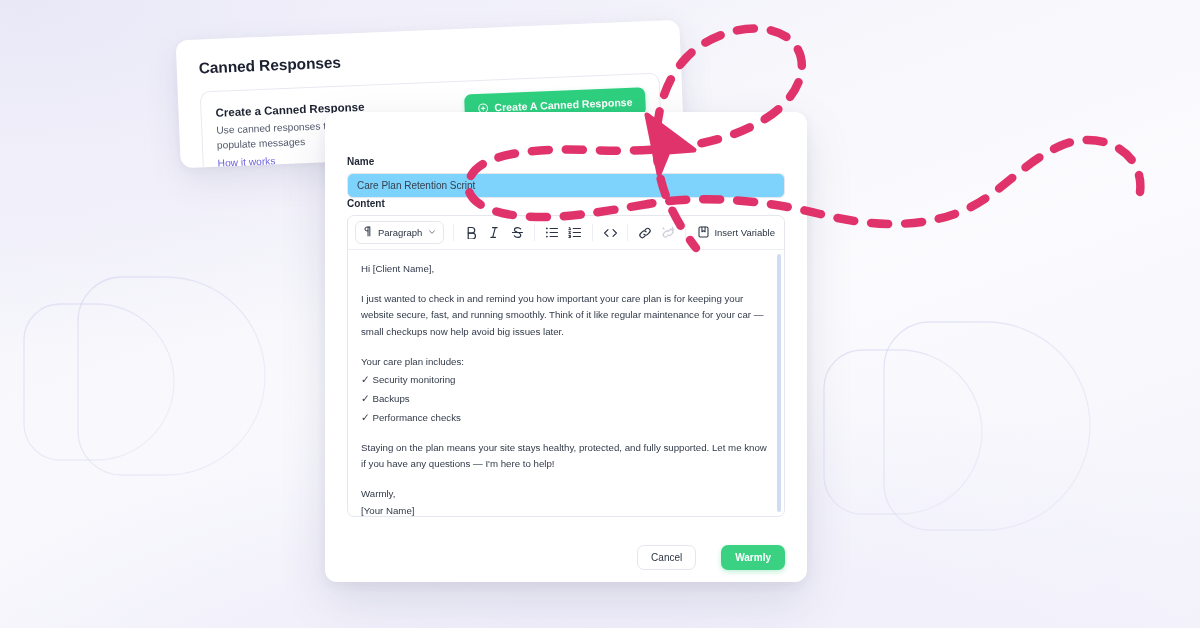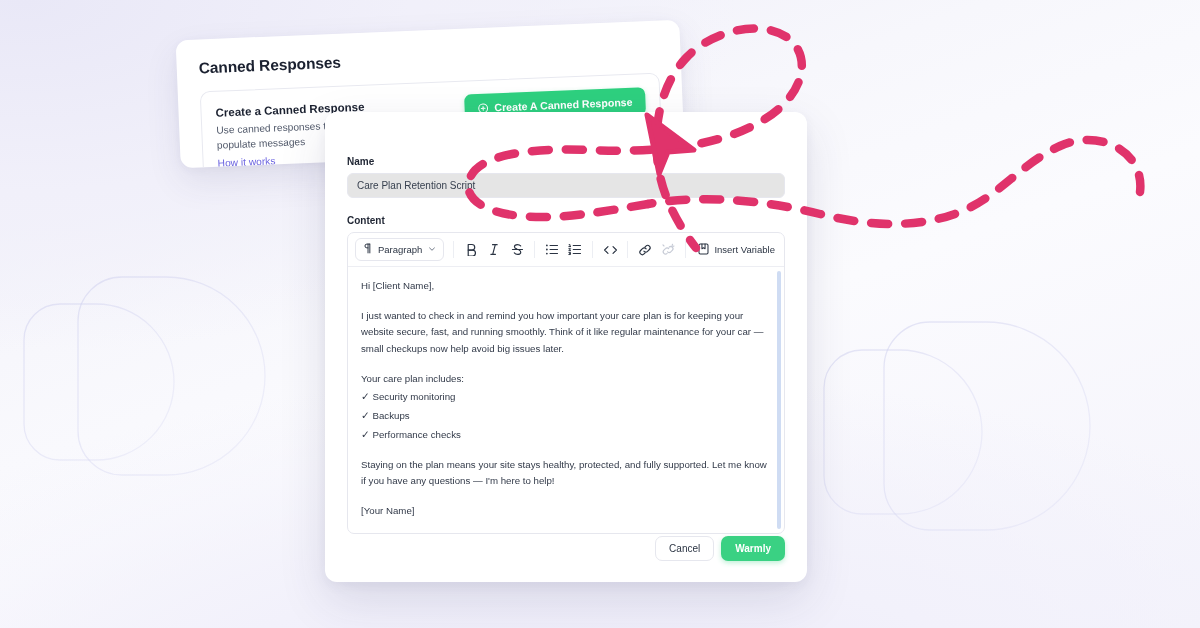--- a/index.html
+++ b/index.html
@@ -119,24 +119,24 @@
   }
   .name-input {
     width: 100%;
     height: 25px;
     border: 1px solid #e6e7ee;
     border-radius: 6px;
     padding: 0 9px;
     font-size: 10px;
     color: #37404f;
     font-family: "Liberation Sans", sans-serif;
-    background: #e5e5e5;
+    background: #7dd3fc;
     outline: none;
   }
-  .content-label { margin-top: 17px; }
+  .content-label { }
 
   .editor {
     margin-top: 4px;
     border: 1px solid #e6e7ee;
     border-radius: 7px;
     overflow: hidden;
     height: 302px;
     display: flex;
     flex-direction: column;
     background: #fff;
@@ -214,22 +214,22 @@
     width: 4px;
     border-radius: 3px;
     background: #cfdcf3;
     cursor: pointer;
   }
 
   .modal-actions {
     display: flex;
     justify-content: flex-end;
     align-items: center;
-    gap: 7px;
-    margin-top: 2px;
+    gap: 25px;
+    margin-top: 28px;
   }
   .btn-cancel {
     background: #ffffff;
     border: 1px solid #e6e7ee;
     border-radius: 7px;
     font-size: 10px;
     color: #2b3443;
     padding: 6px 13px;
     cursor: pointer;
     font-family: "Liberation Sans", sans-serif;
@@ -411,20 +411,21 @@
       <p>Hi [Client Name],</p>
       <p>I just wanted to check in and remind you how important your care plan is for keeping your website secure, fast, and running smoothly. Think of it like regular maintenance for your car — small checkups now help avoid big issues later.</p>
       <p>
         <span class="chk-line">Your care plan includes:</span>
         <span class="chk-line"><span class="chk">✓</span> <span>Security monitoring</span></span>
         <span class="chk-line"><span class="chk">✓</span> <span>Backups</span></span>
         <span class="chk-line"><span class="chk">✓</span> <span>Performance checks</span></span>
       </p>
       <p>Staying on the plan means your site stays healthy, protected, and fully supported. Let me know if you have any questions — I'm here to help!</p>
       <p>
+        <span class="chk-line">Warmly,</span>
         <span class="chk-line">[Your Name]</span>
       </p>
       <div class="scrollbar-track"></div>
     </div>
   </div>
 
   <div class="modal-actions">
     <button class="btn-cancel">Cancel</button>
     <button class="btn-create">Warmly</button>
   </div>

